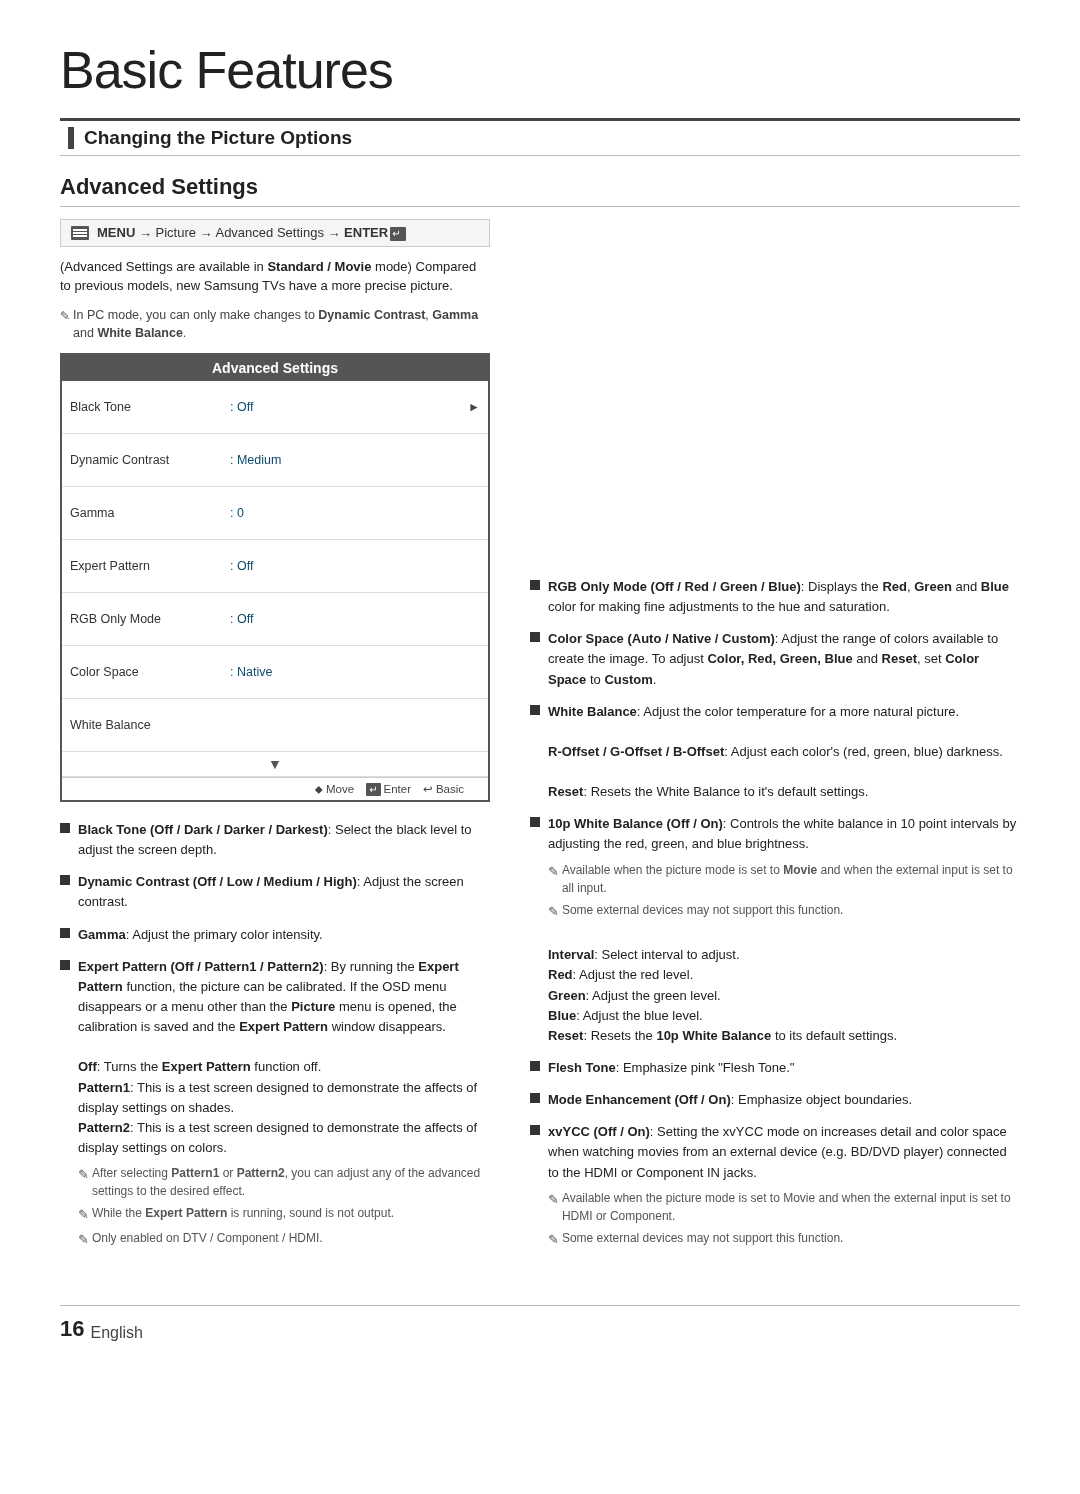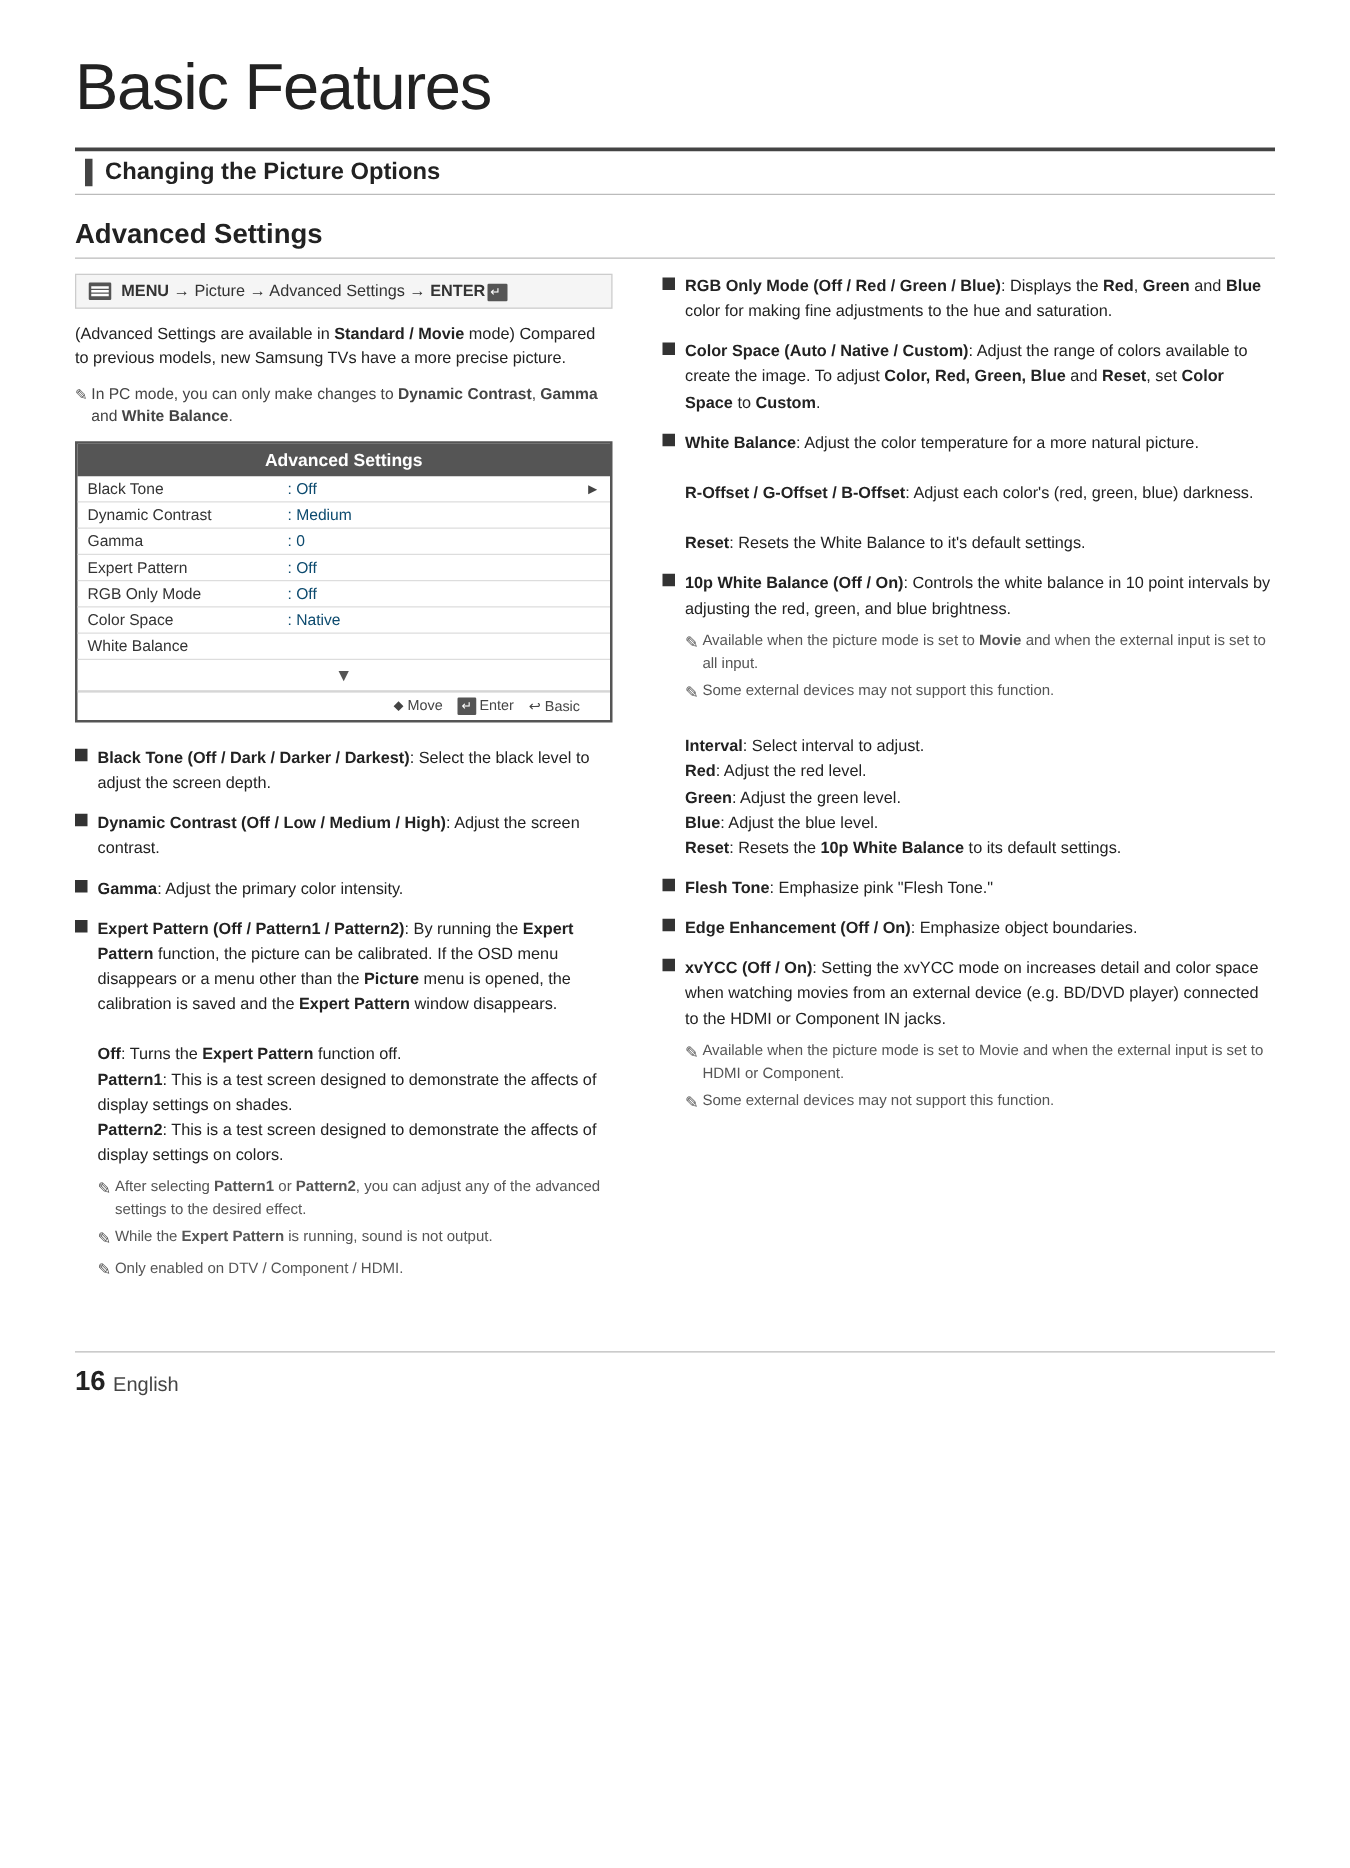--- a/index.html
+++ b/index.html
@@ -43,20 +43,21 @@
       font-size: 22px;
       font-weight: bold;
       color: #222;
       margin-bottom: 12px;
       border-bottom: 1px solid #bbb;
       padding-bottom: 6px;
     }
     .two-col {
       display: flex;
       gap: 40px;
+      align-items: flex-end;
     }
     .col-left {
       flex: 0 0 430px;
       max-width: 430px;
     }
     .col-right {
       flex: 1;
     }
     .menu-path {
       display: flex;
@@ -143,21 +144,21 @@
       color: #fff;
       text-align: center;
       padding: 5px 10px;
       font-size: 14px;
       font-weight: bold;
     }
     .adv-table-row {
       display: flex;
       align-items: center;
       border-bottom: 1px solid #ddd;
-      padding: 3px 8px;
+      padding: 19px 8px;
     }
     .adv-table-row:last-child {
       border-bottom: none;
     }
     .adv-table-cell-name {
       flex: 0 0 160px;
       color: #333;
       font-size: 12.5px;
     }
     .adv-table-cell-val {
@@ -415,21 +416,21 @@
         </span>
       </li>
 
       <li class="bullet-item">
         <span class="bullet-square"></span>
         <span class="bullet-content"><b>Flesh Tone</b>: Emphasize pink "Flesh Tone."</span>
       </li>
 
       <li class="bullet-item">
         <span class="bullet-square"></span>
-        <span class="bullet-content"><b>Edge Enhancement (Off / On)</b>: Emphasize object boundaries.</span>
+        <span class="bullet-content"><b>Mode Enhancement (Off / On)</b>: Emphasize object boundaries.</span>
       </li>
 
       <li class="bullet-item">
         <span class="bullet-square"></span>
         <span class="bullet-content">
           <b>xvYCC (Off / On)</b>: Setting the xvYCC mode on increases detail and color space when watching movies from an external device (e.g. BD/DVD player) connected to the HDMI or Component IN jacks.
           <div class="sub-note" style="margin-top:6px;">
             <span class="note-icon">✎</span>
             <span>Available when the picture mode is set to Movie and when the external input is set to HDMI or Component.</span>
           </div>

